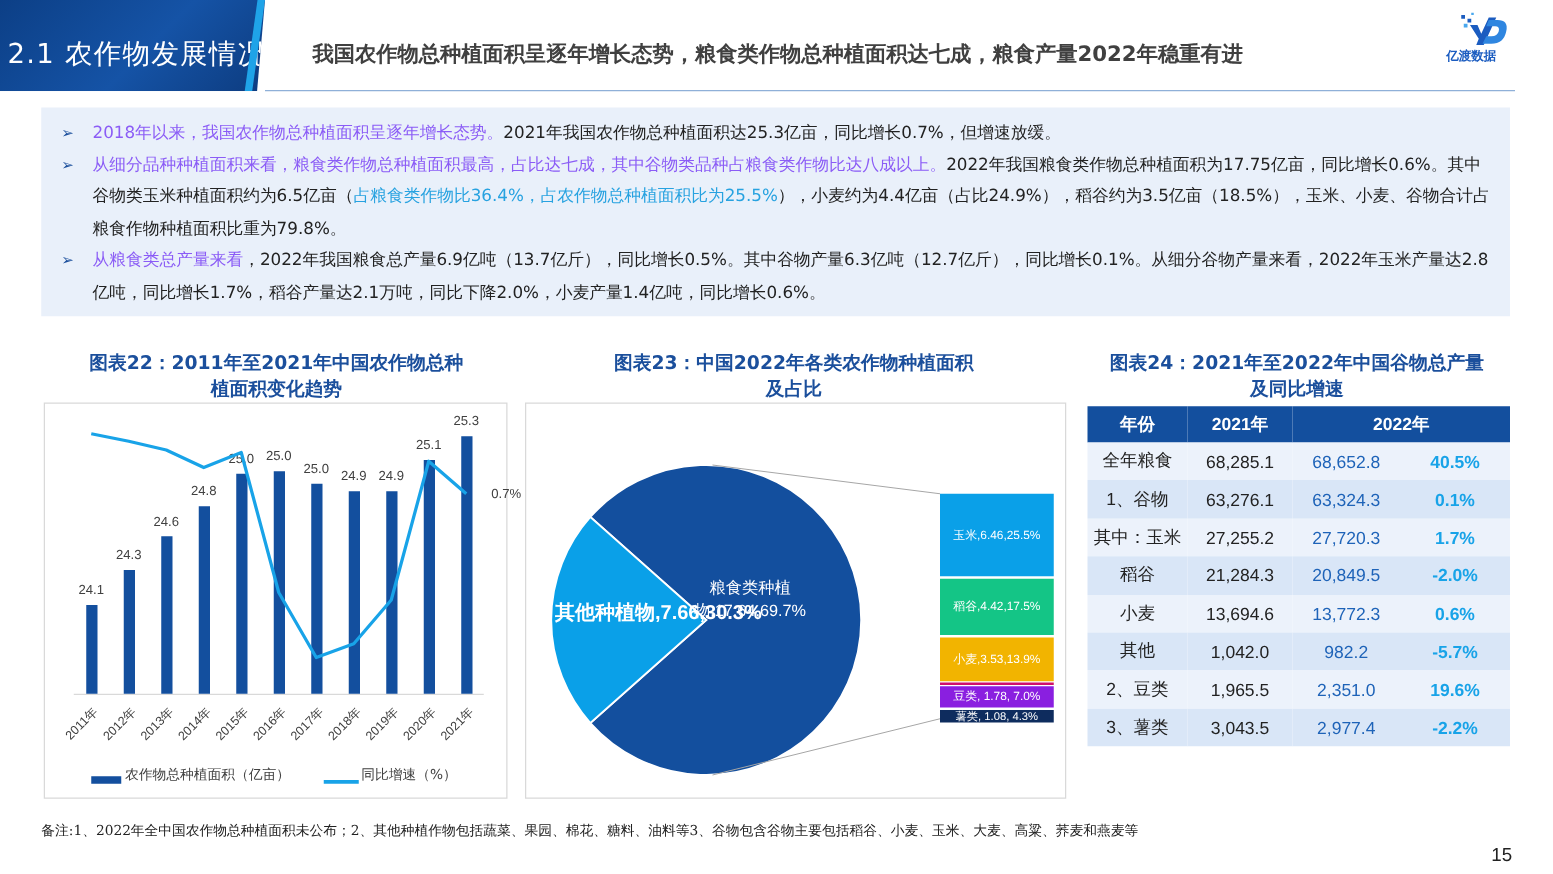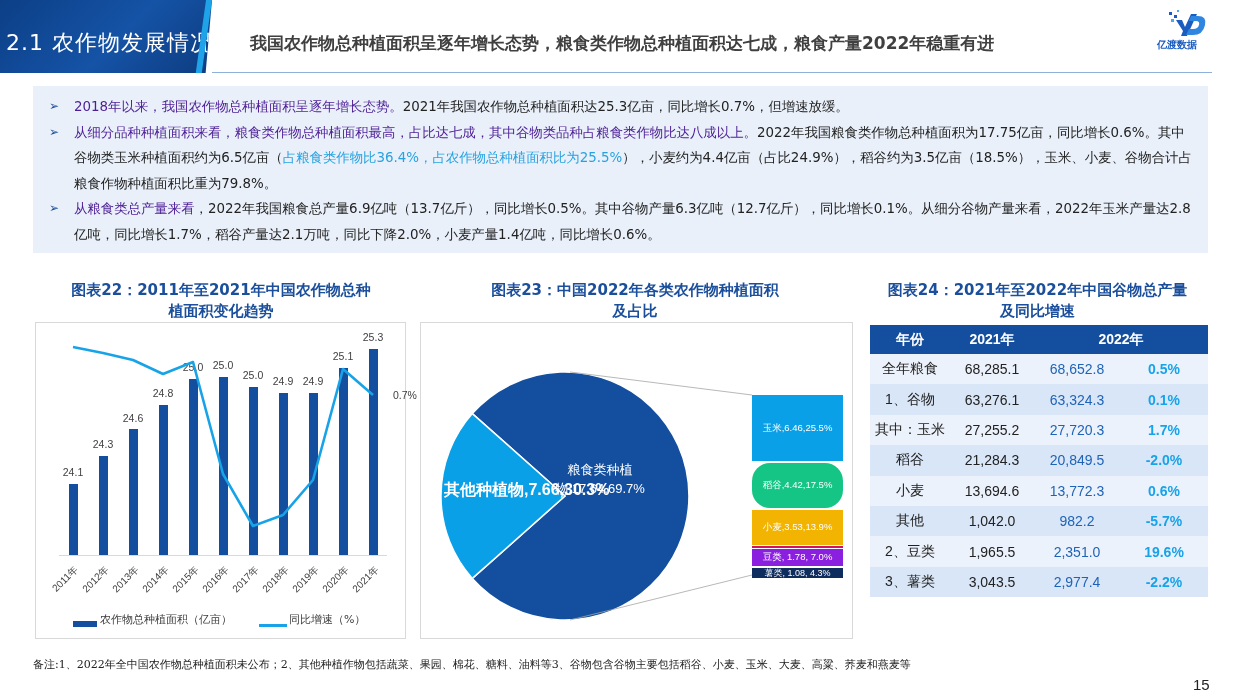--- a/index.html
+++ b/index.html
@@ -28,21 +28,21 @@
   .logo .name { position: absolute; left: 2px; top: 28px; font-size: 10px; font-weight: bold; color: #1b5cc0; white-space: nowrap; }
 
   .summary {
     position: absolute; left: 33px; top: 86px; width: 1175px; height: 167px;
     background: #e9f0fa;
     padding: 8px 12px 0 12px;
     font-size: 13.4px; line-height: 25.5px;
   }
   .summary .bullet { position: relative; padding-left: 29px; }
   .summary .arrow { position: absolute; left: 4px; top: 0; color: #1b4f9c; font-size: 12px; }
-  .summary .blue { color: #4c1d95; }
+  .summary .blue { color: #8b5cf6; }
   .summary .lblue { color: #27a2e0; }
 
   .chart-title {
     position: absolute; text-align: center; font-size: 15px; font-weight: bold; color: #1b4f9c; line-height: 21px;
   }
   .panel { position: absolute; border: 1px solid #d9d9d9; background: #fff; }
 
   .bar { position: absolute; width: 9px; background: #134f9e; }
   .bar-lbl { position: absolute; width: 40px; text-align: center; font-size: 10.5px; color: #404040; font-family: "Liberation Sans", sans-serif; }
   .xtick { position: absolute; font-size: 10px; color: #404040; transform: rotate(-45deg); transform-origin: right top; white-space: nowrap; font-family: "Liberation Sans", sans-serif; }
@@ -176,21 +176,21 @@
   <line x1="150" y1="50" x2="332" y2="73" stroke="#a6a6a6" stroke-width="0.8"></line>
   <line x1="150" y1="298" x2="332" y2="253" stroke="#a6a6a6" stroke-width="0.8"></line>
 </svg>
 <div class="pie-lbl" style="left:545px; top:460px; width:110px; font-size:13px; line-height:19px;">
   <div>粮食类种植</div>
   <div>物,17.64,69.7%</div>
 </div>
 <div class="pie-lbl" style="left:444px; top:480px; font-size:16px;font-weight:bold;">其他种植物,7.66,30.3%</div>
 
 <div class="seg" style="top:395px; height:66px; background:#0aa0e8;">玉米,6.46,25.5%</div>
-<div class="seg" style="top:463px; height:45px; background:#14c586;border-radius:18px;">稻谷,4.42,17.5%</div>
+<div class="seg" style="top:463px; height:45px; background:#14c586;">稻谷,4.42,17.5%</div>
 <div class="seg" style="top:510px; height:35px; background:#f2b400;">小麦,3.53,13.9%</div>
 <div style="position:absolute; left:752px; top:546px; width:91px; height:2px; background:#d0106a;"></div>
 <div class="seg" style="top:549px; height:17px; background:#8a1fe0;">豆类, 1.78, 7.0%</div>
 <div class="seg" style="top:568px; height:10px; background:#0e2c5e; font-size:9px;">薯类, 1.08, 4.3%</div>
 
 <div class="chart-title" style="left:865px; top:280px; width:345px;">
   <div>图表24：2021年至2022年中国谷物总产量</div>
   <div>及同比增速</div>
 </div>
 
@@ -204,21 +204,21 @@
   <tbody>
       <tr>
     <th>年份</th>
     <th>2021年</th>
     <th colspan="2">2022年</th>
   </tr>
   <tr class="odd">
     <td>全年粮食</td>
     <td>68,285.1</td>
     <td class="c2022">68,652.8</td>
-    <td class="yoy">0.5%</td>
+    <td class="yoy">40.5%</td>
   </tr>
   <tr class="even">
     <td>1、谷物</td>
     <td>63,276.1</td>
     <td class="c2022">63,324.3</td>
     <td class="yoy">0.1%</td>
   </tr>
   <tr class="odd">
     <td>其中：玉米</td>
     <td>27,255.2</td>

